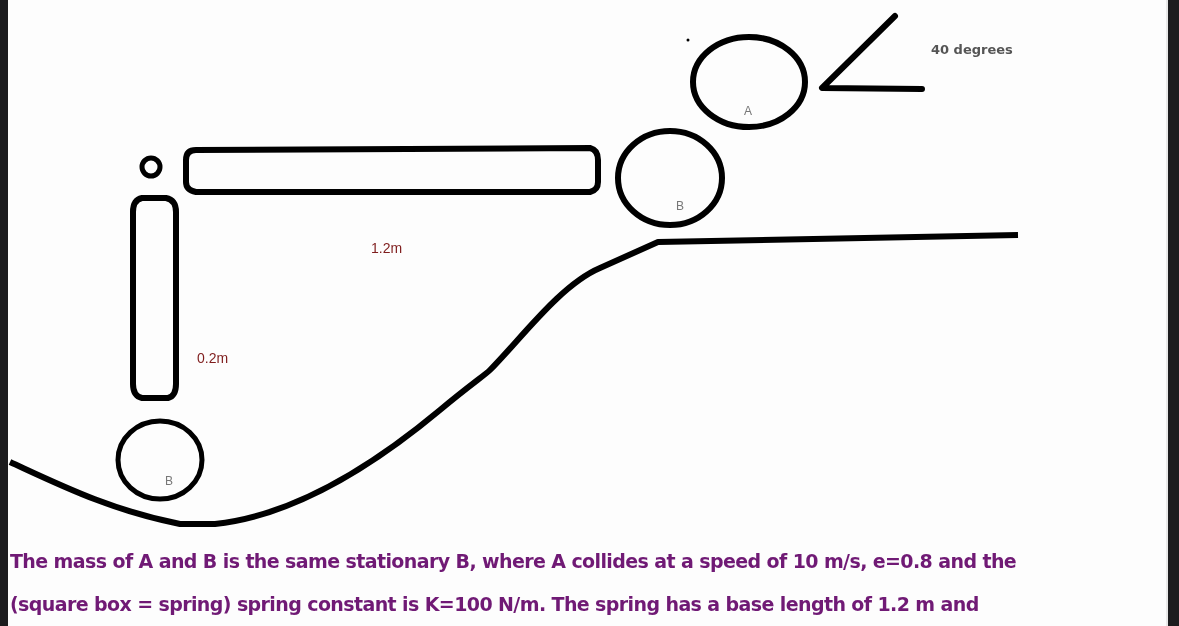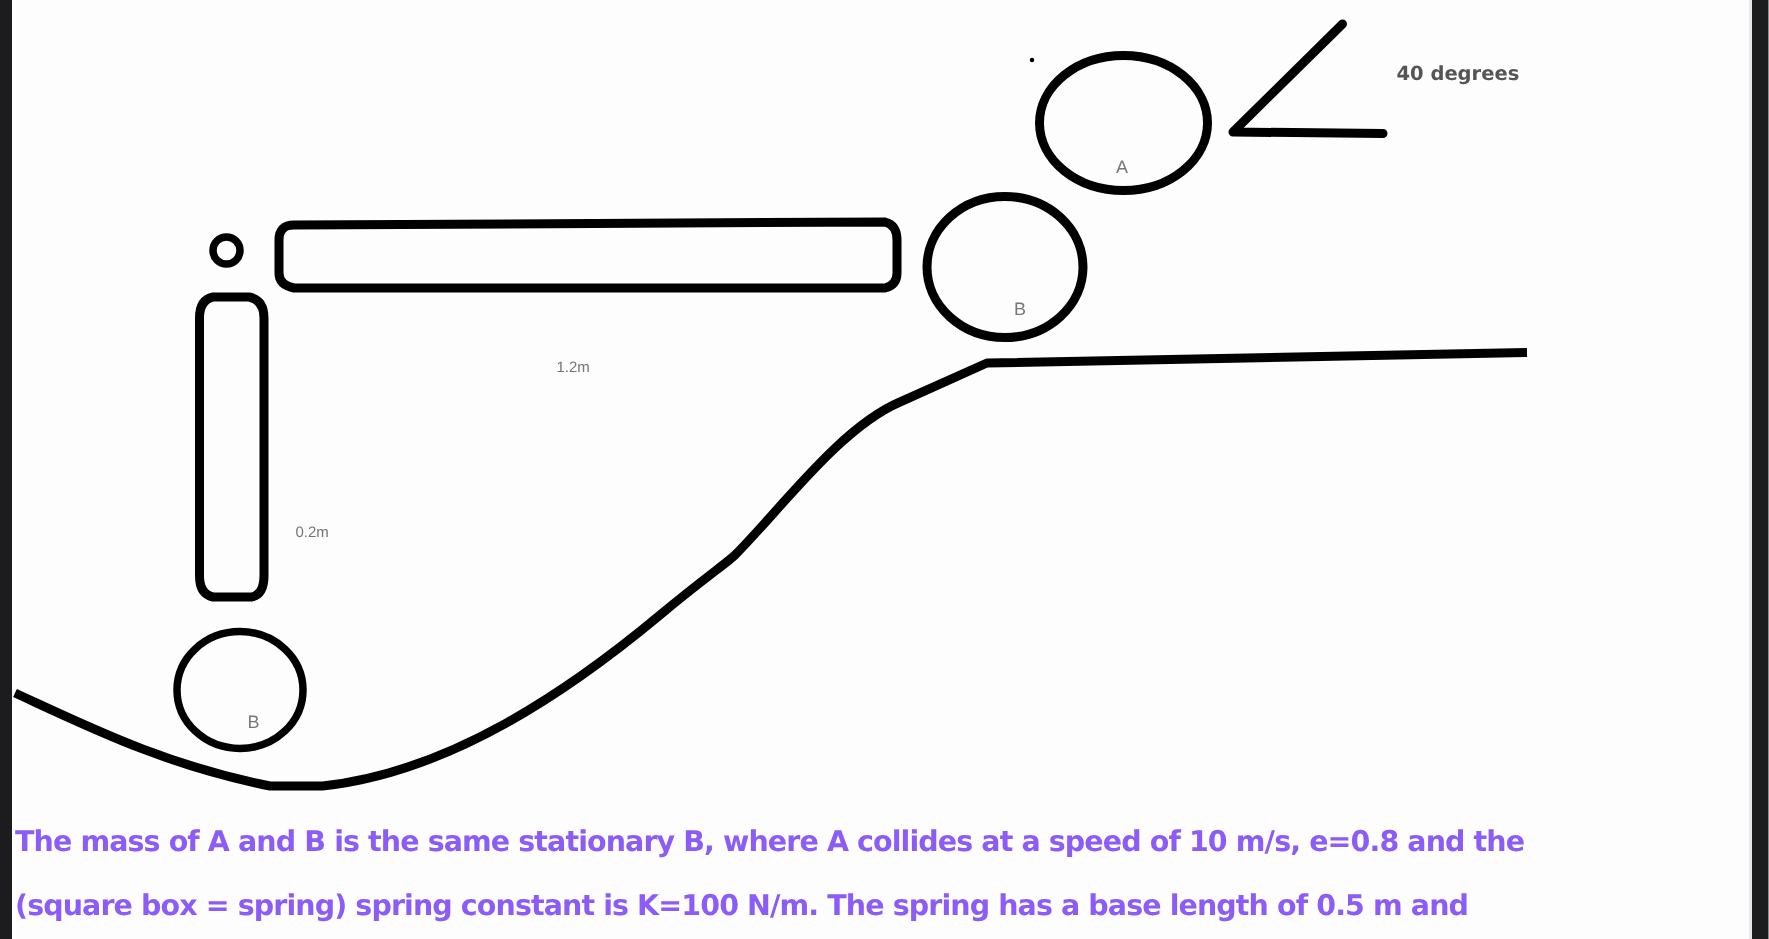--- a/index.html
+++ b/index.html
@@ -7,28 +7,28 @@
     width: 1179px; height: 626px; overflow: hidden; position: relative;
     background: #fdfdfd;
     font-family: "Liberation Sans", sans-serif;
   }
   .edge-left { position: absolute; left: 0; top: 0; width: 8px; height: 626px; background: #1c1c1e; }
   .edge-right { position: absolute; left: 1168px; top: 0; width: 11px; height: 626px; background: #1c1c1e; }
   .edge-right-shade { position: absolute; left: 1166px; top: 0; width: 2px; height: 626px; background: #e8e8e8; }
   .canvas { position: absolute; left: 8px; top: 0; width: 1158px; height: 540px; }
   svg { position: absolute; left: 0; top: 0; }
   .label {
-    position: absolute; color: #737373; font-family: "Liberation Sans", sans-serif;
-    font-size: 10px; line-height: 1;
+    position: absolute; color: #7f1d1d; font-family: "Liberation Sans", sans-serif;
+    font-size: 14px; line-height: 1;
   }
   .label.bold { font-weight: bold; color: #555; font-family: "DejaVu Sans", sans-serif; font-size: 13px; }
   .label.small { font-size: 12px; color: #777; }
   .problem {
     position: absolute; left: 10px; top: 540px; width: 1150px;
-    font-family: "DejaVu Sans", sans-serif; font-weight: bold; color: #8b5cf6;
+    font-family: "DejaVu Sans", sans-serif; font-weight: bold; color: #701a75;
     font-size: 19px; line-height: 43px; letter-spacing: -0.6px;
   }
   .problem div { white-space: nowrap; }
 </style>
 </head>
 <body>
 
 <div class="edge-left"></div>
 <div class="edge-right-shade"></div>
 <div class="edge-right"></div>
@@ -58,14 +58,14 @@
   <div class="label bold" style="left:923px; top:43px;">40 degrees</div>
   <div class="label small" style="left:736px; top:105px;">A</div>
   <div class="label small" style="left:668px; top:200px;">B</div>
   <div class="label small" style="left:157px; top:475px;">B</div>
   <div class="label" style="left:363px; top:241px;">1.2m</div>
   <div class="label" style="left:189px; top:351px;">0.2m</div>
 </div>
 
 <div class="problem">
   <div>The mass of A and B is the same stationary B, where A collides at a speed of 10 m/s, e=0.8 and the</div>
-  <div>(square box = spring) spring constant is K=100 N/m. The spring has a base length of 0.5 m and</div>
+  <div>(square box = spring) spring constant is K=100 N/m. The spring has a base length of 1.2 m and</div>
 </div>
 
 </body></html>

